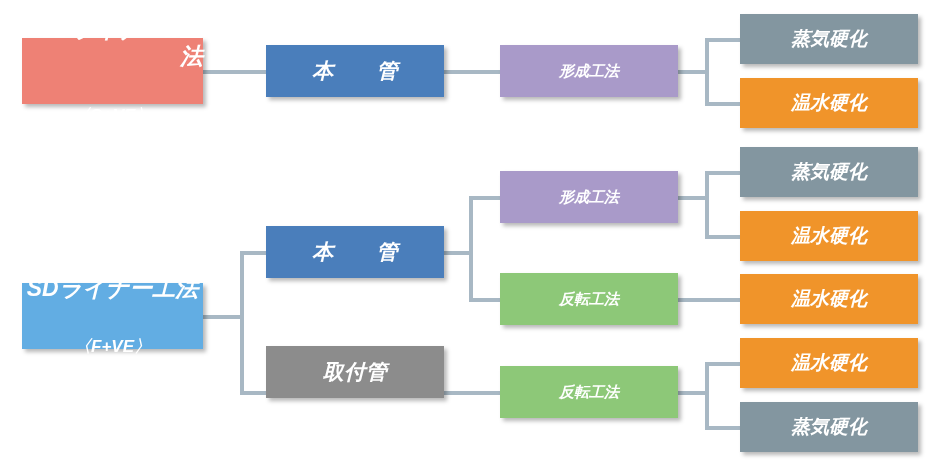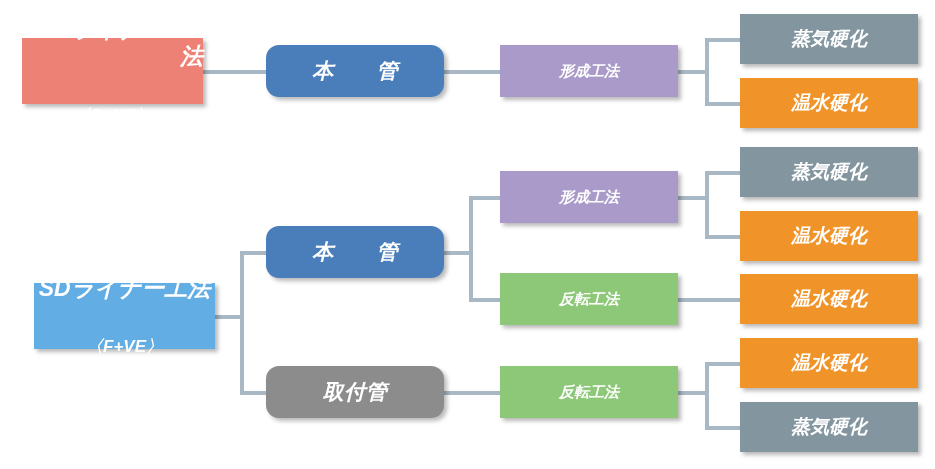--- a/index.html
+++ b/index.html
@@ -29,21 +29,21 @@
     z-index:3;
     font-style:italic;
   }
   .node .lab{display:block;}
   .node .sub{display:block;font-weight:bold;margin-top:35px;}
 
   
   .root .l1{font-size:23px;letter-spacing:0px;}
   .root .l2{font-size:17px;letter-spacing:0px;}
 
-  .lvl2{font-size:21px;letter-spacing:0.02em;border-radius:13px;}
+  .lvl2{font-size:21px;letter-spacing:0.02em;}
   .lvl3{font-size:15px;}
   .leaf{font-size:19px;}
 
   
   .conn{position:absolute;background:#a8b8c4;z-index:1;}
   .hline{height:4px;}
   .vline{width:4px;}
 </style>
 </head>
 <body>
@@ -97,30 +97,30 @@
   </div>
 
   <div class="node leaf" style="left:740px; top:14px; width:178px; height:50px; background:#8396a0;">
     <span class="lab">蒸気硬化</span>
   </div>
 
   <div class="node leaf" style="left:740px; top:78px; width:178px; height:50px; background:#f0942a;">
     <span class="lab">温水硬化</span>
   </div>
 
-  <div class="node root" style="left:34px; top:283px; width:181px; height:66px; background:#62ade3; flex-direction:column;">
+  <div class="node root" style="left:22px; top:283px; width:181px; height:66px; background:#62ade3; flex-direction:column;">
     <span class="lab l1">SDライナー工法</span>
     <span class="sub l2">〈F+VE〉</span>
   </div>
 
   <div class="node lvl2" style="left:266px; top:226px; width:178px; height:52px; background:#4a7ebb;">
     <span class="lab">本　　管</span>
   </div>
 
-  <div class="node lvl2" style="left:266px; top:366px; width:178px; height:52px; background:#8c8c8c;">
+  <div class="node lvl2" style="left:266px; top:346px; width:178px; height:52px; background:#8c8c8c;">
     <span class="lab">取付管</span>
   </div>
 
   <div class="node lvl3" style="left:500px; top:171px; width:178px; height:52px; background:#a99ac9;">
     <span class="lab">形成工法</span>
   </div>
 
   <div class="node lvl3" style="left:500px; top:273px; width:178px; height:52px; background:#8dc878;">
     <span class="lab">反転工法</span>
   </div>

